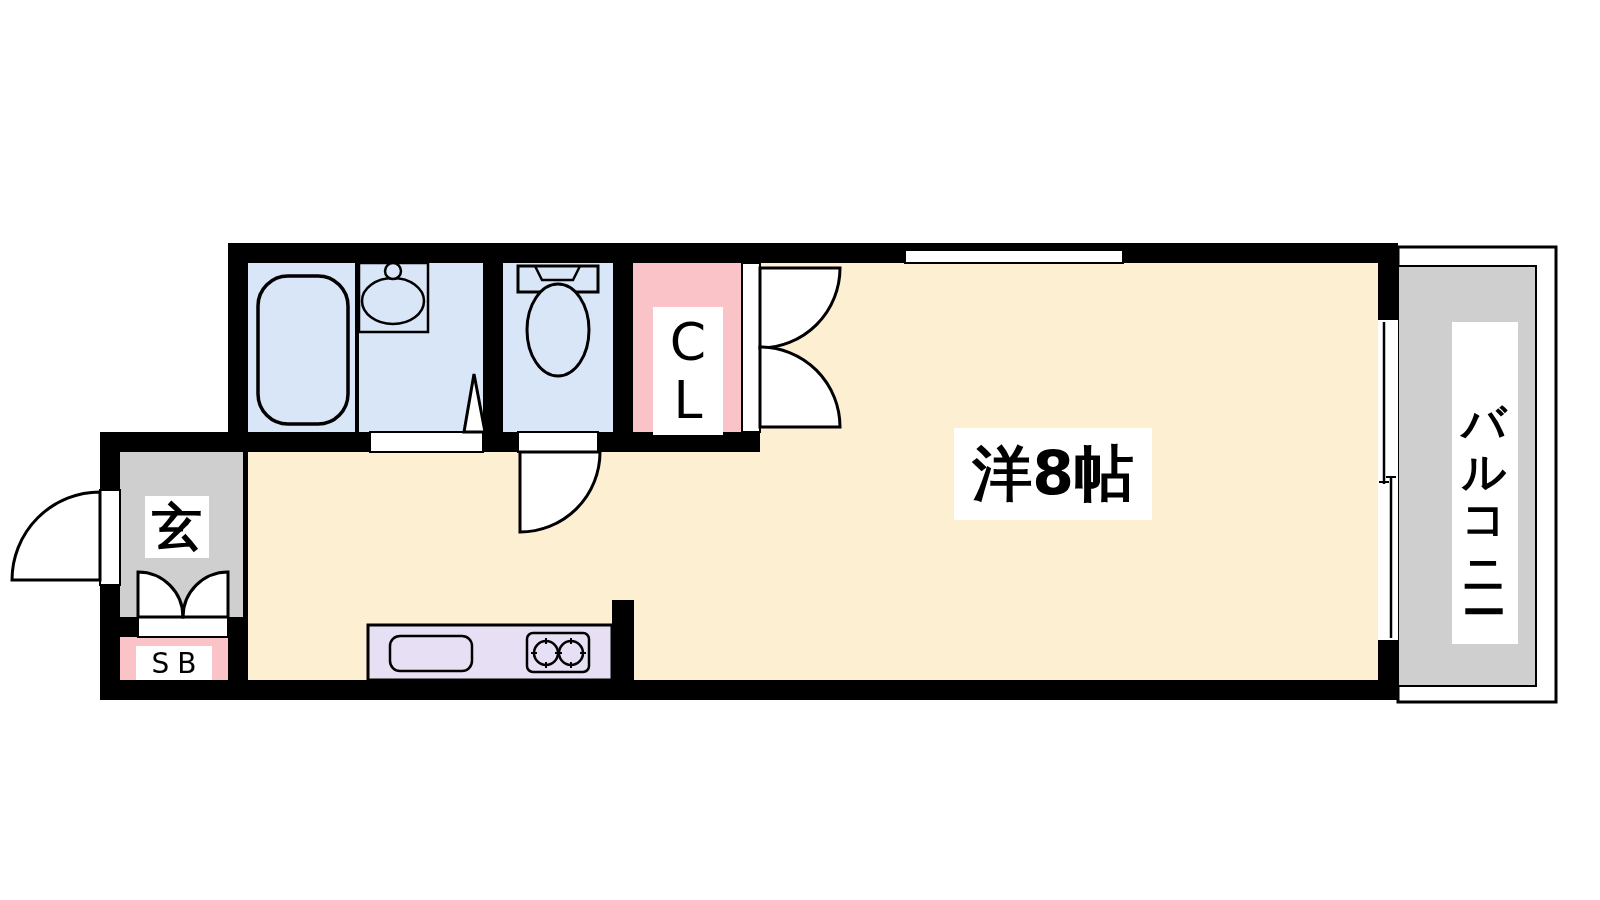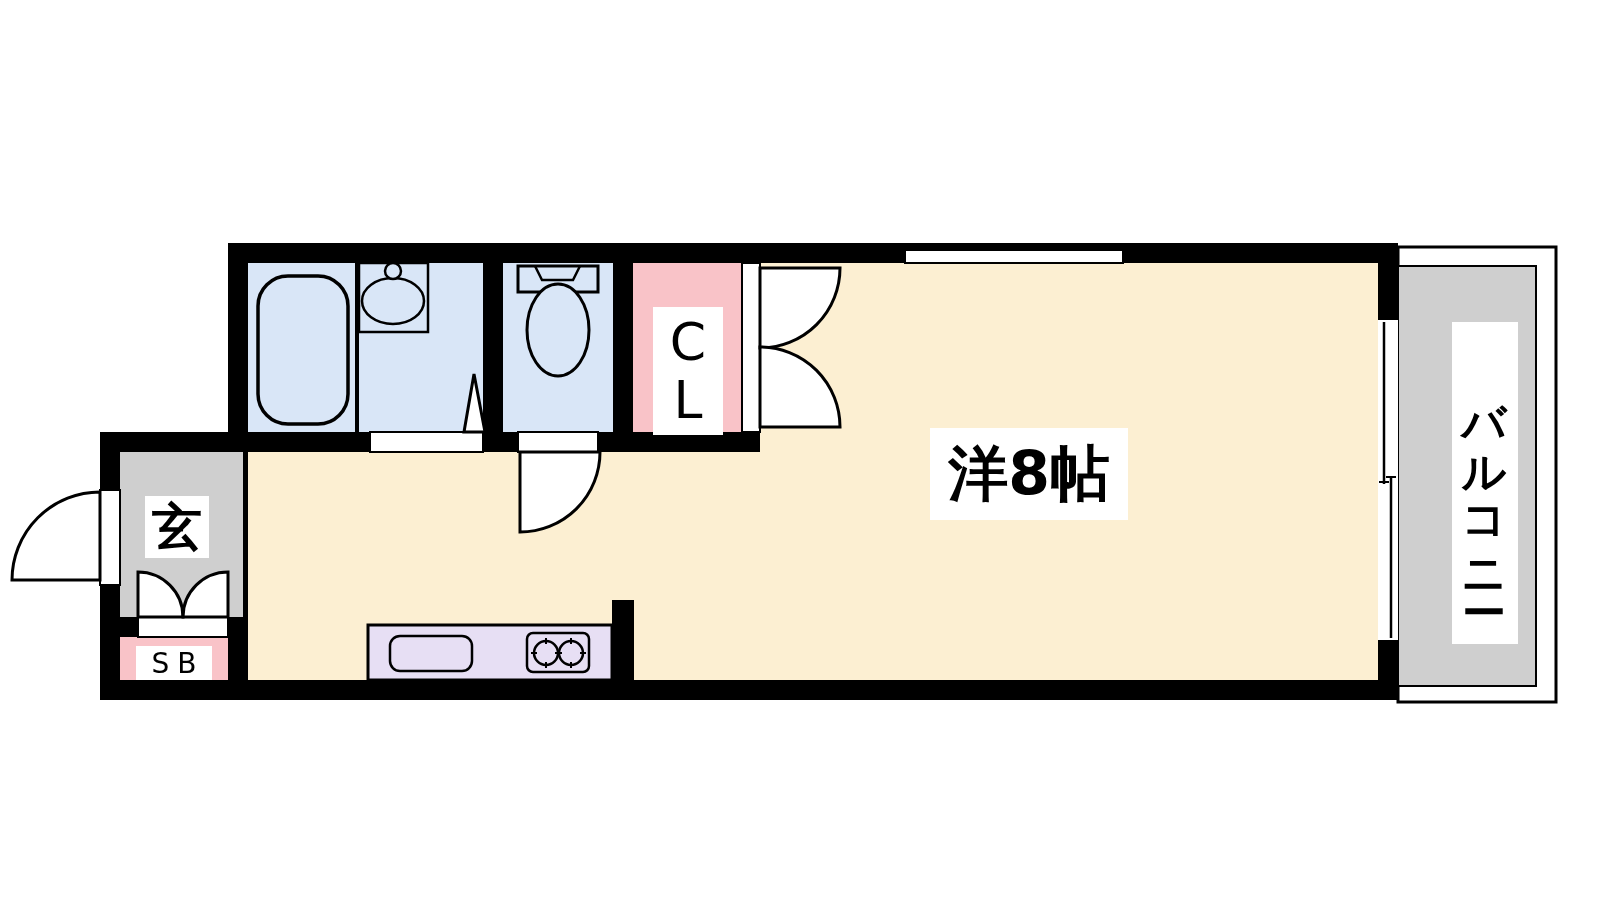--- a/index.html
+++ b/index.html
@@ -11,21 +11,21 @@
   .door{fill:#fff;stroke:#000;stroke-width:3;}
   .thinline{stroke:#000;}
   .label-box{position:absolute;background:#fff;color:#000;display:flex;
              align-items:center;justify-content:center;text-align:center;
              box-sizing:border-box;}
   .lbl-genkan{left:145px;top:496px;width:64px;height:62px;font-size:50px;font-weight:600;}
   .lbl-sb{left:136px;top:646px;width:76px;height:34px;font-size:28px;letter-spacing:8px;
           padding-left:8px;font-weight:500;}
   .lbl-cl{left:653px;top:284px;width:70px;height:128px;font-size:52px;line-height:1.12;
           word-break:break-all;padding:4px 10px;font-weight:500;margin-top:23px;}
-  .lbl-main{left:930px;top:428px;width:198px;height:92px;font-size:60px;font-weight:600;}
+  .lbl-main{left:954px;top:428px;width:198px;height:92px;font-size:60px;font-weight:600;}
   .lbl-balcony{left:1452px;top:322px;width:66px;height:322px;font-size:44px;font-weight:600;
                writing-mode:vertical-rl;letter-spacing:4px;}
 </style>
 </head>
 <body>
 
 <div id="stage">
 
   <svg id="plan-svg" width="1600" height="900" viewBox="0 0 1600 900">
 

